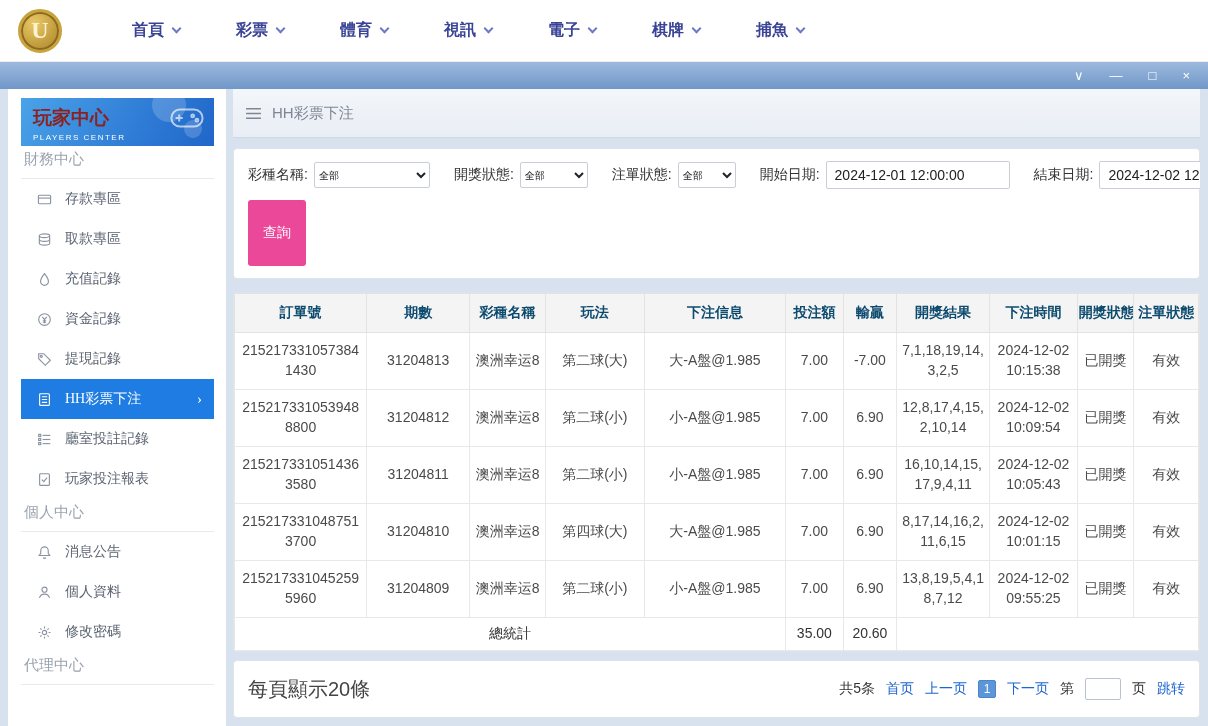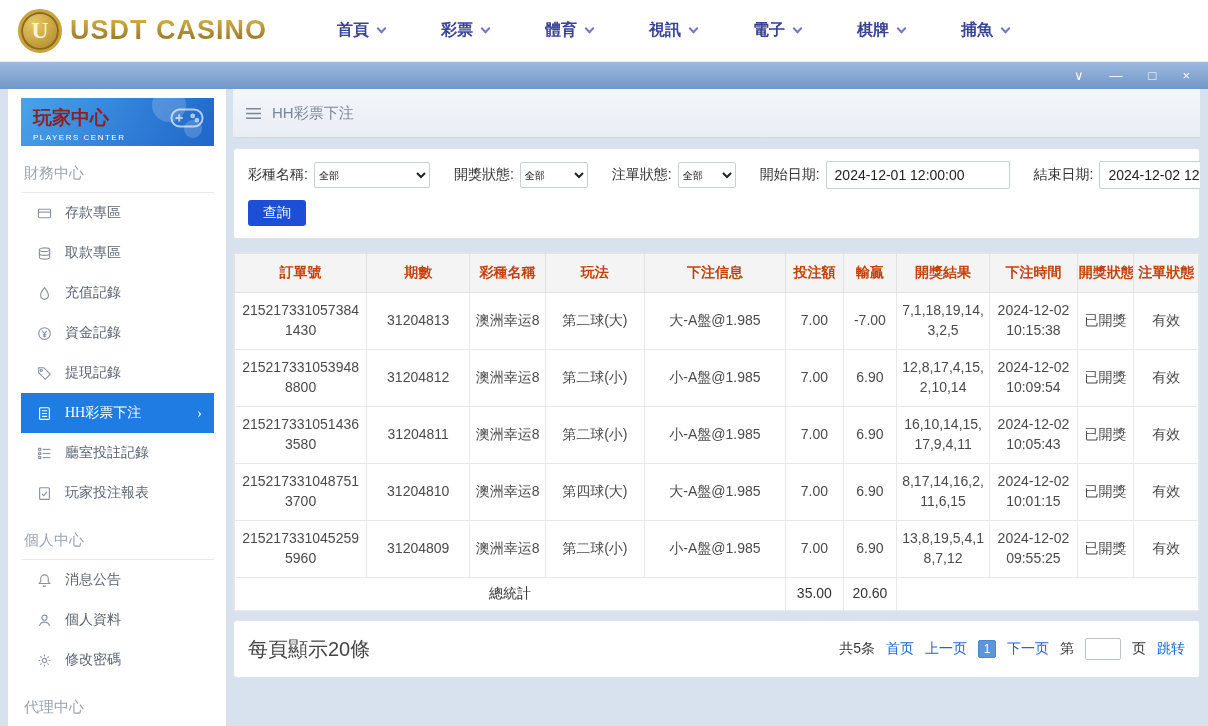--- a/index.html
+++ b/index.html
@@ -28,21 +28,21 @@
 
   
   .sidebar { width: 218px; background: #fff; padding: 9px 12px 0 13px; overflow: hidden; }
   .side-head { height: 48px; background: linear-gradient(120deg, #4aa3e8 0%, #2f7cd6 60%, #1f66c8 100%); position: relative; padding: 7px 0 0 12px; overflow: hidden; }
   .side-head .bubble { position: absolute; border-radius: 50%; background: rgba(255,255,255,.18); }
   .b1 { width: 34px; height: 34px; right: 28px; top: -10px; }
   .b2 { width: 18px; height: 18px; right: 12px; top: 22px; }
   .side-title { color: #8b2222; font-size: 19px; font-weight: bold; }
   .side-sub { color: #fff; font-size: 8px; letter-spacing: 1.5px; margin-top: 2px; }
   .gamepad { position: absolute; right: 10px; top: 10px; width: 34px; height: 20px; stroke: rgba(255,255,255,.65); fill: none; stroke-width: 1.4; }
-  .section-label { margin-top: 18px; padding: 0 3px 9px 3px; border-bottom: 1px solid #e6e9ee; color: #9aa3b0; font-size: 15px; }
+  .section-label { margin-top: 4px; padding: 0 3px 9px 3px; border-bottom: 1px solid #e6e9ee; color: #9aa3b0; font-size: 15px; }
   .menu-item { height: 40px; display: flex; align-items: center; padding-left: 16px; gap: 13px; color: #5b6472; font-size: 14px; cursor: pointer; font-family: Liberation Serif, serif; }
   .menu-item .si { color: #8a92a0; flex: none; }
   .menu-item.active { background: #1e7ce2; color: #fff; }
   .menu-item.active .si { color: #fff; }
   .arrow-right { margin-left: auto; margin-right: 12px; color: #fff; font-size: 15px; }
   .si { width: 15px; height: 15px; stroke: currentColor; fill: none; stroke-width: 1.2; }
 
   
   .content { flex: 1; display: flex; flex-direction: column; overflow: hidden; }
   .crumbbar { height: 49px; display: flex; align-items: center; gap: 10px; padding-left: 12px; background: linear-gradient(#f3f6fa, #e9eef5); border-bottom: 1px solid #cfd9e6; }
@@ -52,26 +52,26 @@
   .card { background: #fff; border: 1px solid #dfe3ea; border-radius: 4px; }
   .filter-card { margin-top: 10px; padding: 12px 14px 12px 14px; }
   .filter-row { display: flex; align-items: center; gap: 24px; flex-wrap: nowrap; }
   .fgroup { display: flex; align-items: center; gap: 6px; }
   .flabel { font-size: 14px; color: #333; white-space: nowrap; }
   select { height: 26px; border: 1px solid #c9ced6; background: #fff; font-size: 10px; color: #222; border-radius: 2px; }
   .sel-lottery { width: 116px; }
   .sel-draw { width: 68px; }
   .sel-bet { width: 58px; }
   .date-input { width: 184px; height: 28px; border: 1px solid #c9ced6; border-radius: 2px; font-size: 14px; color: #222; padding: 0 8px; }
-  .btn-search { margin-top: 11px; background: #1d4ed8; color: #fff; border: none; border-radius: 3px; font-size: 14px; padding: 4px 15px; cursor: pointer; }
+  .btn-search { margin-top: 11px; background: #ec4899; color: #fff; border: none; border-radius: 3px; font-size: 14px; padding: 24px 15px; cursor: pointer; }
 
   
   .table-card { margin-top: 13px; overflow: hidden; }
   table { width: 100%; border-collapse: collapse; table-layout: fixed; }
-  th { background: #f4f4f5; color: #c2410c; font-size: 14px; font-weight: bold; height: 39px; border: 1px solid #e2e2e2; white-space: nowrap; overflow: hidden; padding: 0 1px; }
+  th { background: #f4f4f5; color: #0c4a6e; font-size: 14px; font-weight: bold; height: 39px; border: 1px solid #e2e2e2; white-space: nowrap; overflow: hidden; padding: 0 1px; }
   td { border: 1px solid #e8e8e8; text-align: center; font-size: 14px; color: #4a4a4a; padding: 4px 5px; line-height: 1.4; }
   tr.data-row td { height: 57px; }
   td.break { word-break: break-all; }
   tr.summary-row td { height: 33px; color: #333; }
 
   
   .pager-card { margin-top: 8px; height: 58px; display: flex; align-items: center; justify-content: space-between; padding: 0 14px; }
   .pager-left { font-size: 20px; color: #444; }
   .pager-right { display: flex; align-items: center; gap: 11px; font-size: 14px; color: #333; }
   .plink { color: #1e66d0; cursor: pointer; text-decoration: none; }
@@ -81,21 +81,20 @@
 </head>
 <body>
 
 <div class="page">
 
   <div class="topbar">
     <div class="logo-wrap">
       <div class="logo-circle">
         <span class="logo-letter">U</span>
       </div>
-      <span class="brand-text">USDT CASINO</span>
     </div>
     <div class="nav">
       <div class="nav-item">
           <span>首頁</span>
           <span class="chev"></span>
         </div>
       <div class="nav-item">
           <span>彩票</span>
           <span class="chev"></span>
         </div>

